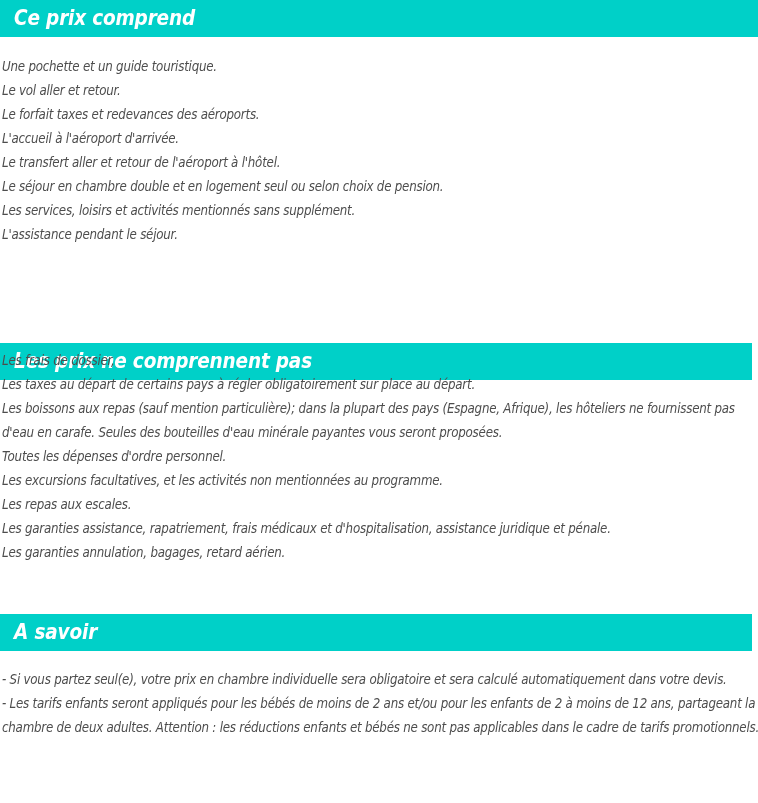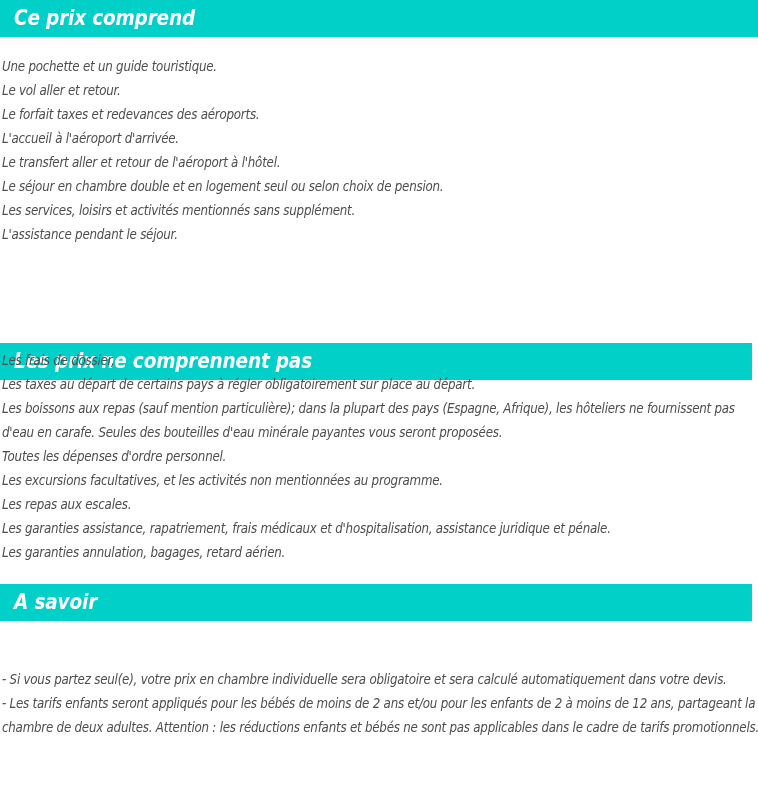--- a/index.html
+++ b/index.html
@@ -71,21 +71,21 @@
     transform-origin: left top;
     width: 111%;
     margin: 0;
   }
 
   
   #section-included      { top: 0px; }
   #included-body         { position: absolute; top: 55px; left: 0; width: 758px; }
   #section-excluded      { top: 295px; margin-top: 48px; }
   #excluded-body         { position: absolute; top: 349px; left: 0; width: 758px; }
-  #section-notice        { top: 584px; }
+  #section-notice        { top: 614px; }
   #notice-body           { position: absolute; top: 668px; left: 0; width: 758px; }
 </style>
 </head>
 <body>
 
 <div class="page" style="background: rgb(255, 255, 255);">
 
   <div class="section" id="section-included">
     <div class="band" style="background: rgb(0, 208, 200);">
       <h2 class="band-title" style="color: rgb(255, 255, 255);">Ce prix comprend</h2>

